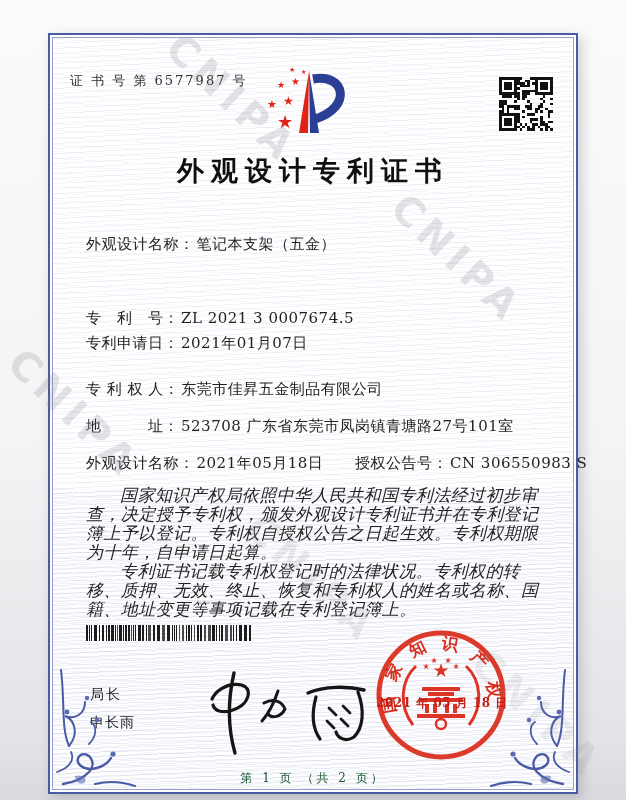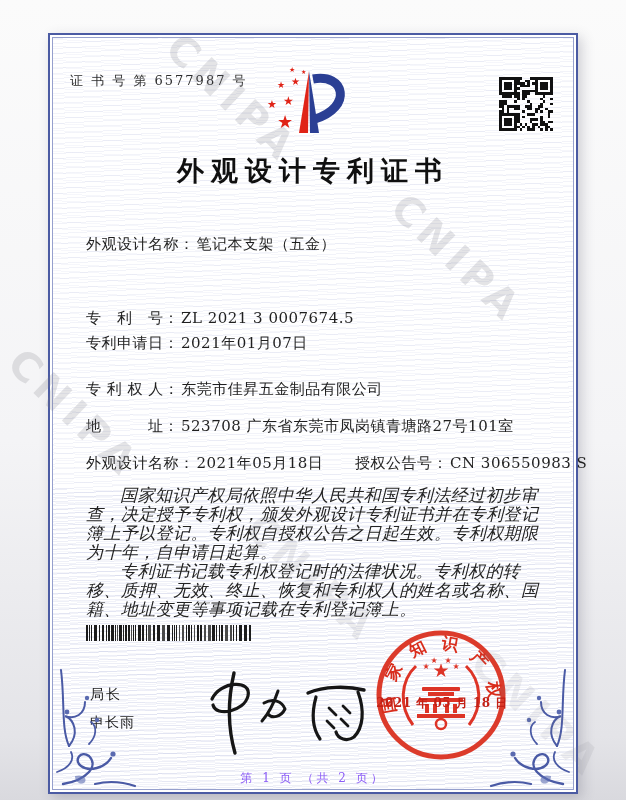--- a/index.html
+++ b/index.html
@@ -37,21 +37,21 @@
   .row .val { margin-left:2px; }
   .pair2 { position:absolute; left:269px; top:0; white-space:nowrap; }
   .paras { position:absolute; left:36px; width:462px; top:451px; font-size:17px; line-height:19px; color:#232323; font-style:italic; letter-spacing:0.4px; }
   .paras p { margin:0; text-indent:2em; }
   .barcode { left:36px; top:590px; width:166px; height:16px; }
   .signer-title { left:40px; top:651px; font-size:14px; letter-spacing:2px; color:#222; font-family:"DejaVu Sans",sans-serif; }
   .signer-name  { left:40px; top:679px; font-size:14px; letter-spacing:1px; color:#222; font-family:"DejaVu Sans",sans-serif; }
   .signature { left:122px; top:626px; width:220px; height:100px; }
   .seal { left:321px; top:584px; width:140px; height:152px; }
   .seal-date { left:324px; top:660px; width:136px; text-align:center; color:#c32117; font-size:12px; font-weight:bold; letter-spacing:0.5px; white-space:nowrap; }
-  .footer { left:0; right:0; top:735px; text-align:center; font-size:12px; letter-spacing:3px; color:#8b5cf6; }
+  .footer { left:0; right:0; top:735px; text-align:center; font-size:12px; letter-spacing:3px; color:#14532d; }
   .ornament { position:absolute; bottom:4px; width:86px; height:120px; }
   .ornament.left { left:3px; }
   .ornament.right { right:3px; transform:scaleX(-1); }
   .wm-layer { position:absolute; inset:0; pointer-events:none; z-index:50; }
   .wm {
     position:absolute; font-family:"DejaVu Sans",sans-serif; font-weight:bold;
     font-size:40px; letter-spacing:6px; color:rgba(118,118,130,0.20);
     transform:rotate(44deg); white-space:nowrap;
   }
 </style>

